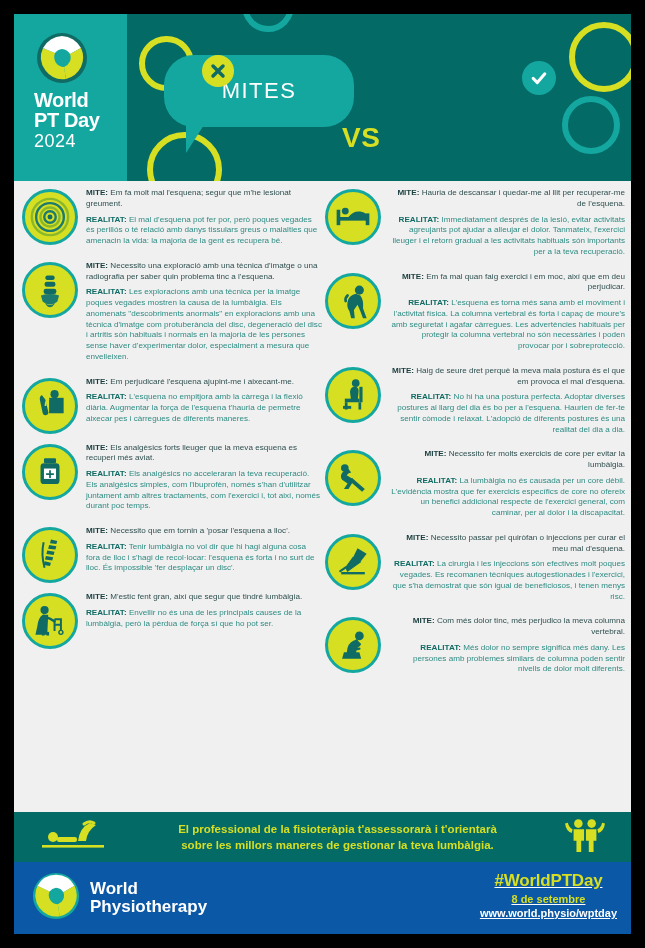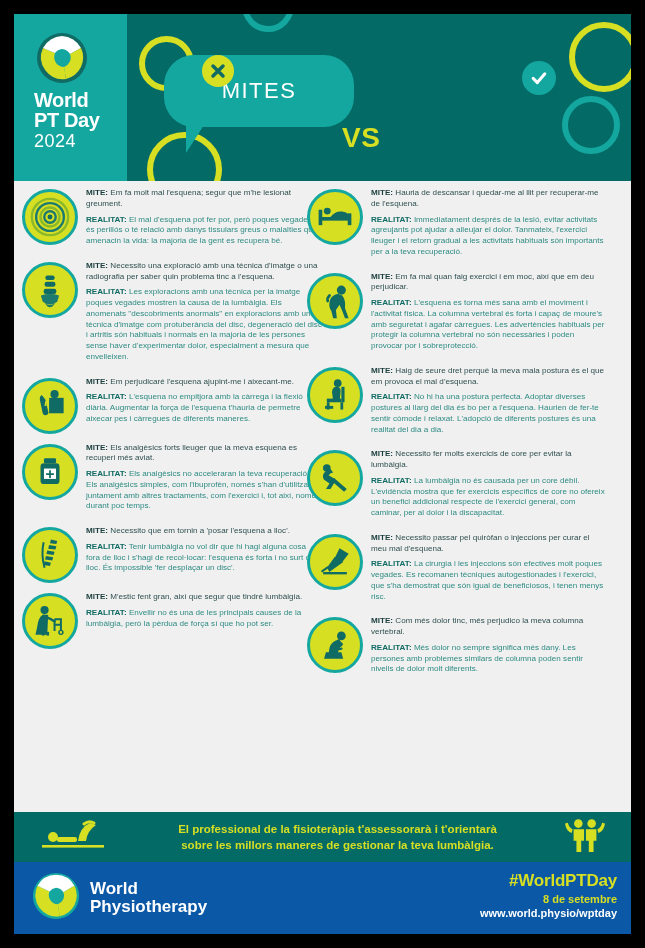--- a/index.html
+++ b/index.html
@@ -126,21 +126,21 @@
     width: 617px;
     height: 654px;
     background: #f0f0f0;
     padding-top: 8px;
   }
   .col {
     position: absolute; top: 6px;
     width: 300px;
   }
   .col-left  { left: 8px; }
-  .col-right { left: 293px; }
+  .col-right { left: 311px; text-align: right; }
 
   .item {
     display: flex;
     align-items: flex-start;
     margin-bottom: 8px;
   }
   .icon-wrap {
     flex: 0 0 auto;
     width: 56px; height: 56px;
     margin-right: 8px; margin-top: 2px;
@@ -190,21 +190,21 @@
     display: flex; align-items: center;
   }
   .footer-logo { margin-left: 18px; display: flex; align-items: center; }
   .footer-logo-text {
     margin-left: 10px; color: #ffffff; line-height: 1.08;
   }
   .footer-logo-text .f1 { font-size: 17px; font-weight: bold; display:block;}
   .footer-logo-text .f2 { font-size: 17px; font-weight: bold; display:block;}
   .footer-right {
     position: absolute; right: 14px; top: 9px;
-    text-align: right; color: #ffffff;
+    text-align: center; color: #ffffff; text-decoration: underline;
   }
   .footer-right .hashtag {
     color: #d7df23; font-size: 17px; font-weight: bold; display:block;
     letter-spacing: -0.2px;
   }
   .footer-right .date {
     color: #d7df23; font-size: 11px; font-weight: bold; display:block;
     margin-top: 2px;
   }
   .footer-right .url {

